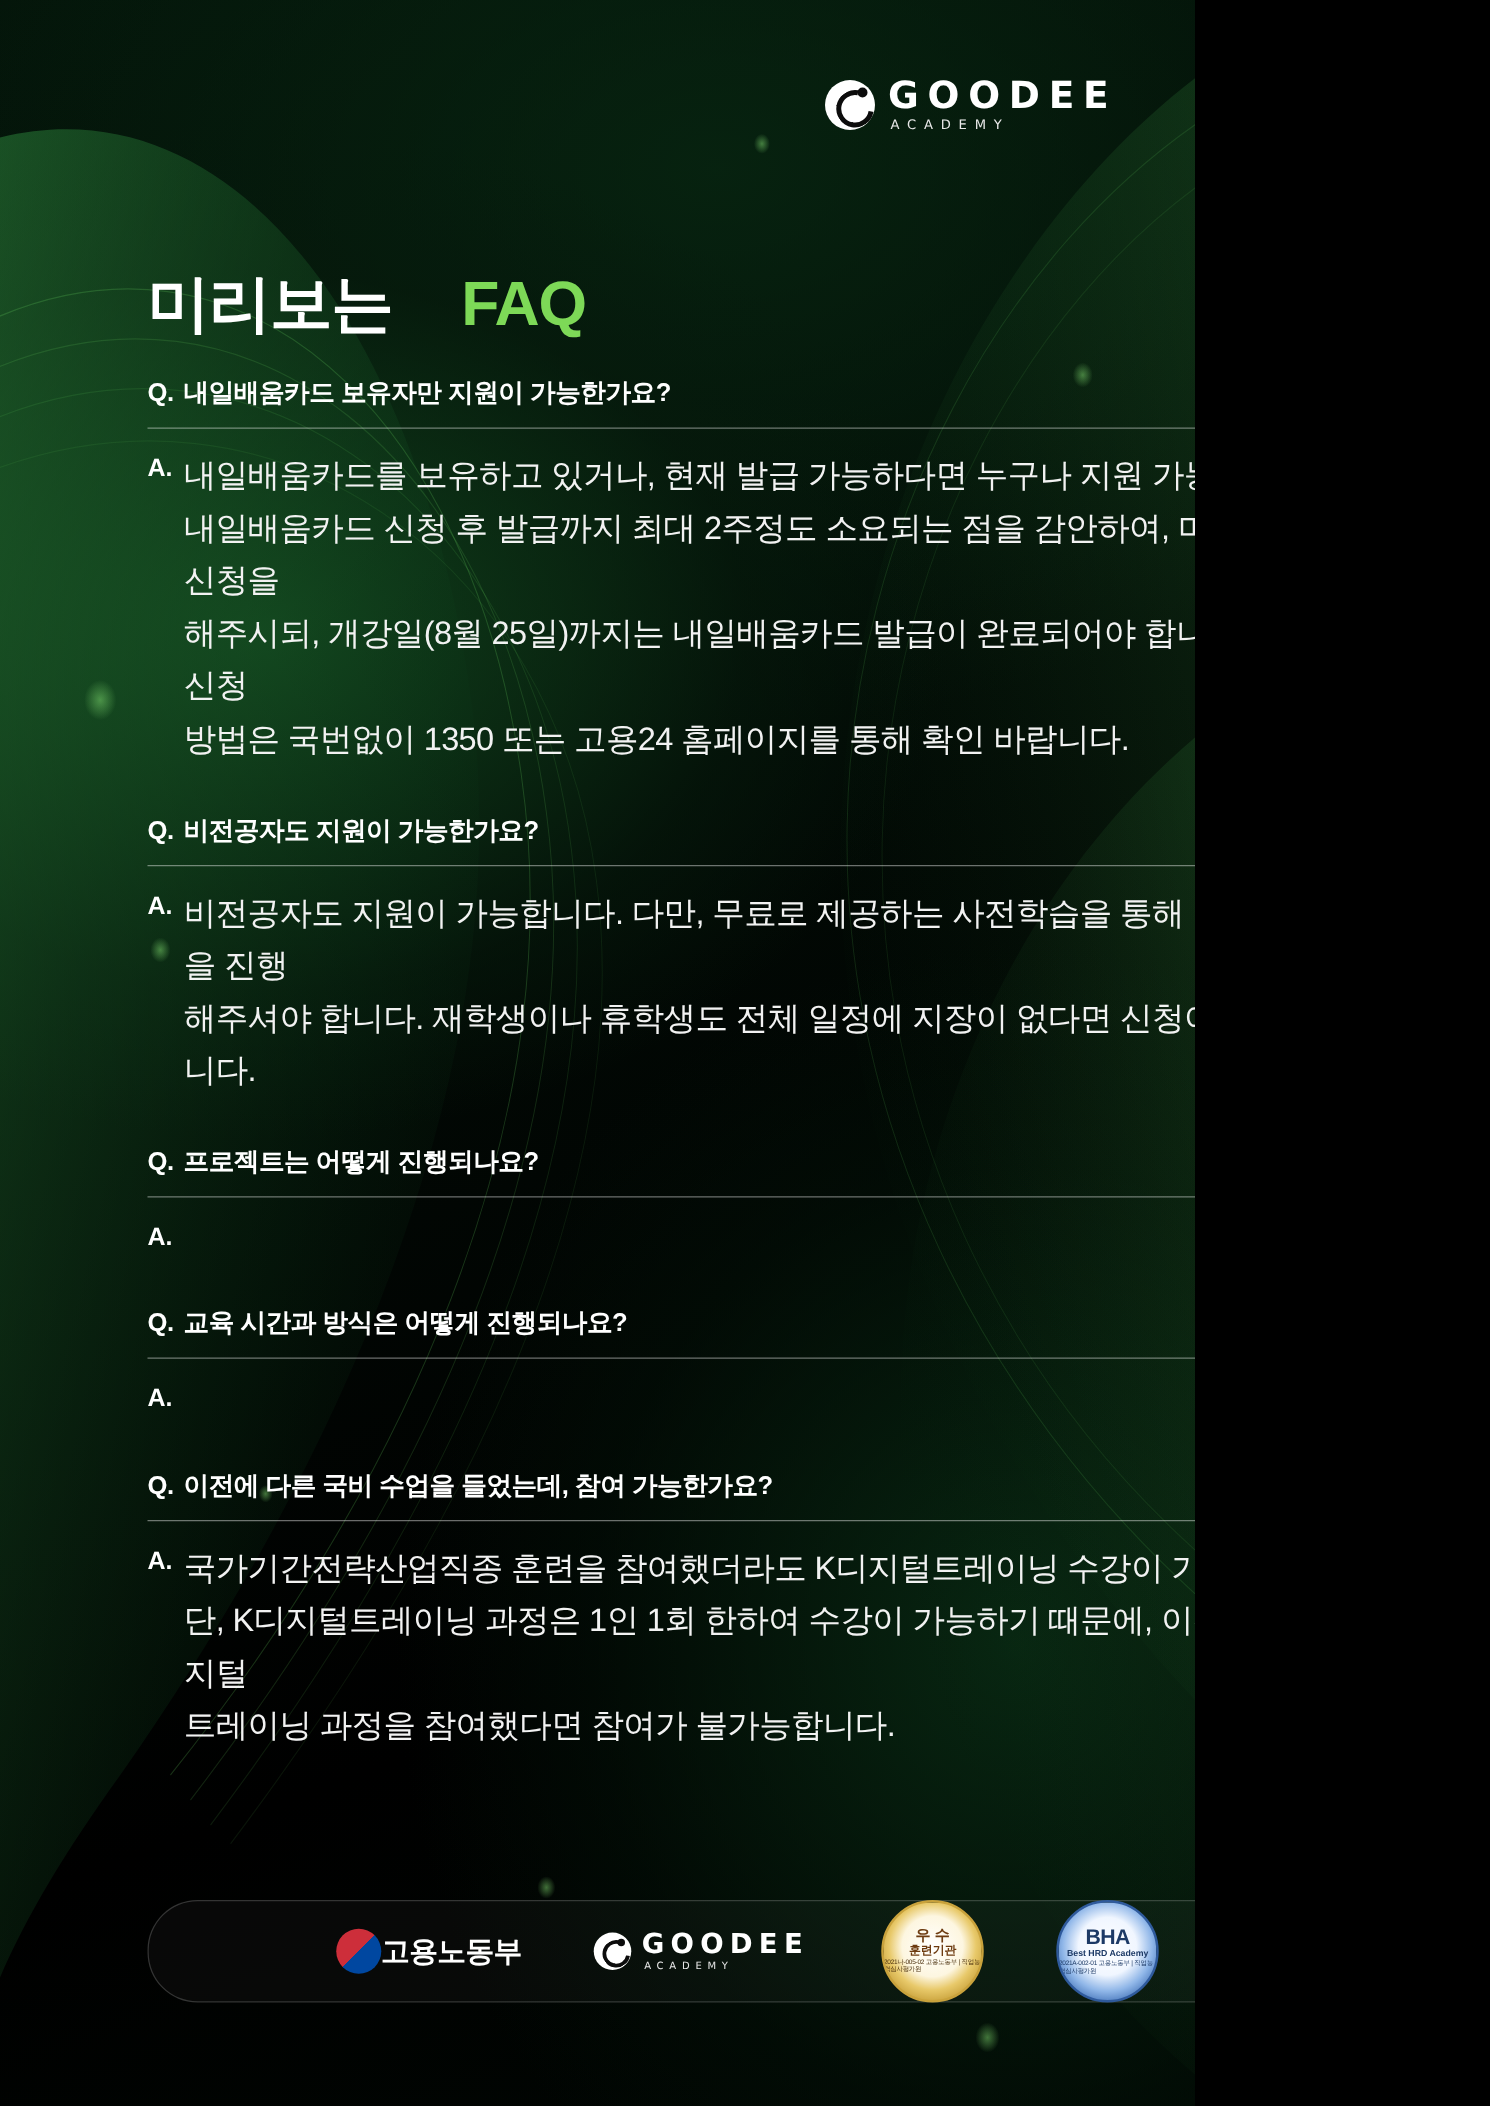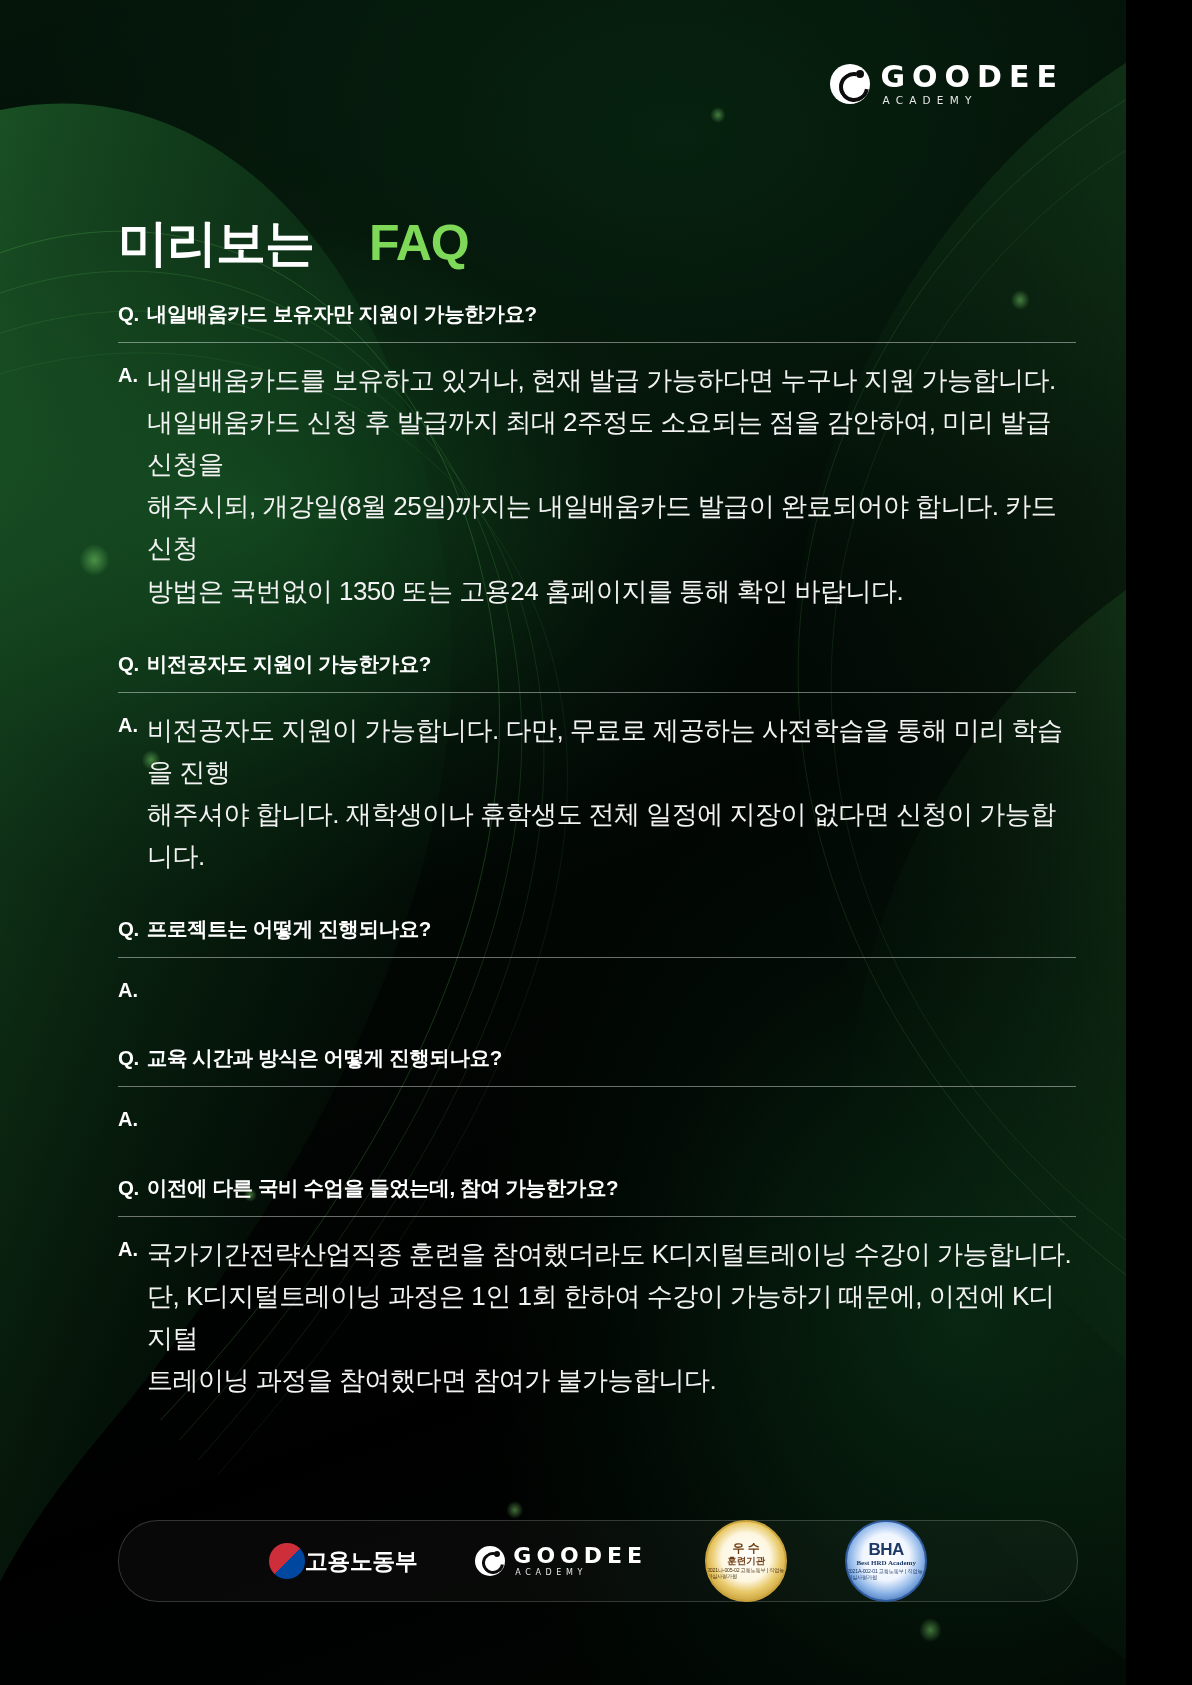--- a/index.html
+++ b/index.html
@@ -5,21 +5,21 @@
   html, body {
     margin: 0;
     padding: 0;
     background: #000;
   }
   body {
     font-family: "Liberation Sans", "DejaVu Sans", sans-serif;
   }
   .page {
     position: relative;
-    width: 1126px;
+    width: 956px;
     height: 1685px;
     overflow: hidden;
     background:
       radial-gradient(ellipse 700px 520px at 22% 30%, rgba(18,70,30,0.95) 0%, rgba(6,26,12,0.6) 55%, rgba(0,0,0,0) 78%),
       radial-gradient(ellipse 620px 700px at 85% 78%, rgba(10,48,22,0.8) 0%, rgba(3,18,8,0.5) 55%, rgba(0,0,0,0) 80%),
       radial-gradient(ellipse 900px 620px at 60% 8%, rgba(8,40,18,0.75) 0%, rgba(0,0,0,0) 72%),
       linear-gradient(160deg, #04150a 0%, #020a05 40%, #000000 75%, #010703 100%);
   }
   .bg-svg {
     position: absolute;
@@ -230,21 +230,20 @@
     font-weight: 700;
     color: #6d3b10;
     line-height: 1.05;
   }
   .badge-sub {
     font-size: 9.5px;
     font-weight: 700;
     color: #6d3b10;
     line-height: 1.1;
     margin-top: 1px;
-    font-family: Liberation Serif, serif;
   }
   .badge-fine {
     font-size: 5.2px;
     color: #4a2f0c;
     line-height: 1.15;
     margin-top: 2px;
     letter-spacing: -0.2px;
   }
   .badge-blue .badge-title { color: #1d3a66; font-size: 17px; letter-spacing: -0.5px; }
   .badge-blue .badge-sub { color: #1d3a66; font-size: 7px; }

